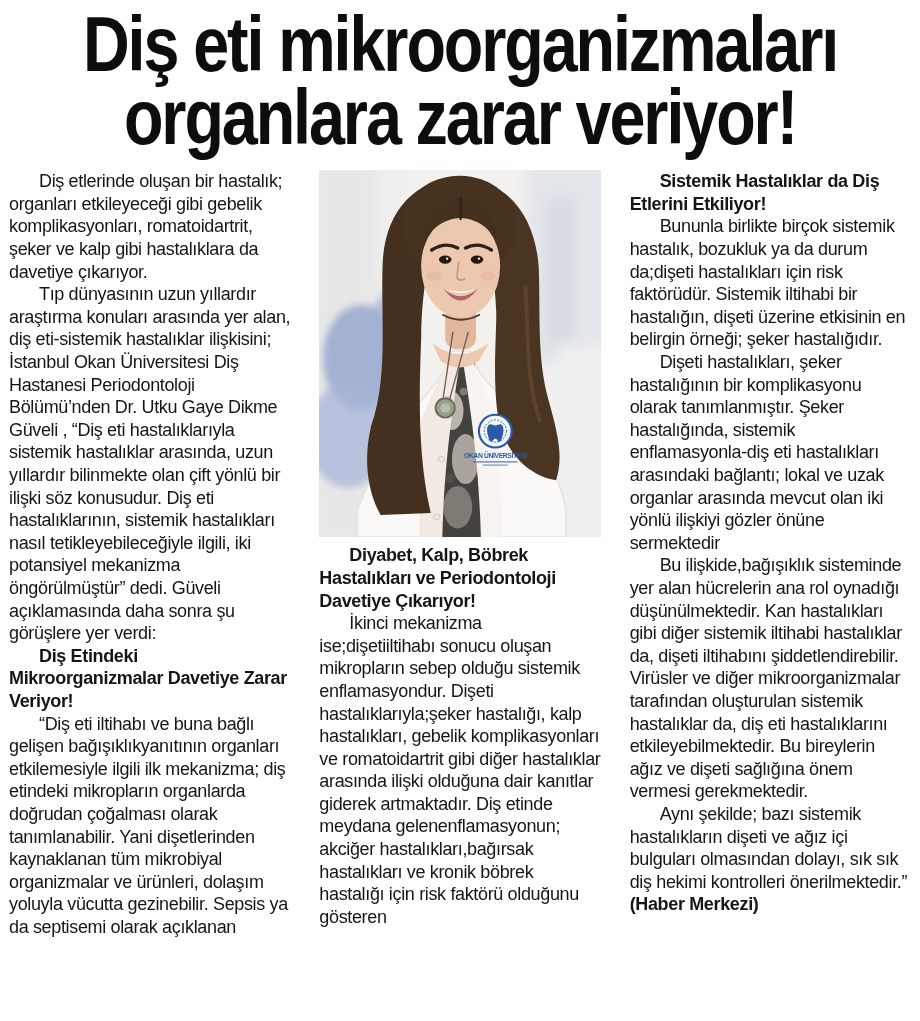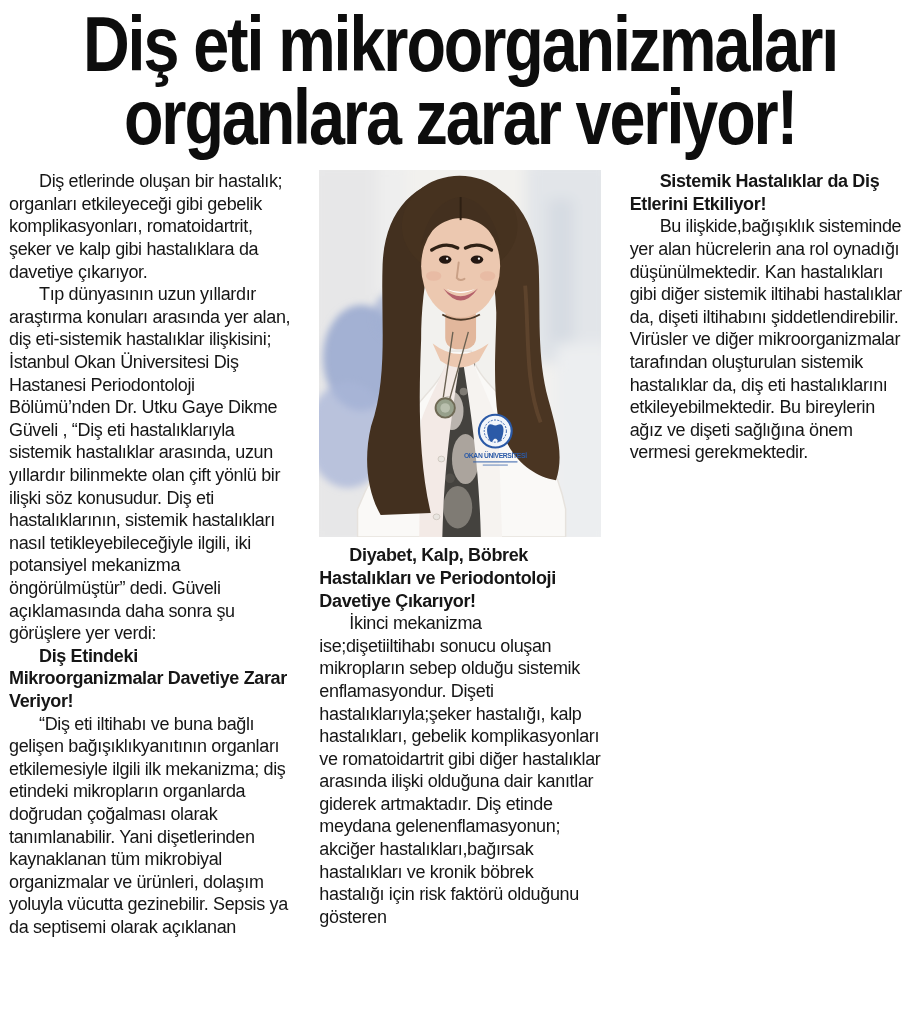--- a/index.html
+++ b/index.html
@@ -135,15 +135,18 @@
       </svg>
     </figure>
     <div class="colflow">
         <p class="heading">Diyabet, Kalp, Böbrek Hastalıkları ve Periodontoloji Davetiye Çıkarıyor!</p>
         <p>İkinci mekanizma ise;dişetiiltihabı sonucu oluşan mikropların sebep olduğu sistemik enflamasyondur. Dişeti hastalıklarıyla;şeker hastalığı, kalp hastalıkları, gebelik komplikasyonları ve romatoidartrit gibi diğer hastalıklar arasında ilişki olduğuna dair kanıtlar giderek artmaktadır. Diş etinde meydana gelenenflamasyonun; akciğer hastalıkları,bağırsak hastalıkları ve kronik böbrek hastalığı için risk faktörü olduğunu gösteren</p>
       </div>
   </div>
 
   <div class="col">
       <p class="heading">Sistemik Hastalıklar da Diş Etlerini Etkiliyor!</p>
+      <p>Bununla birlikte birçok sistemik hastalık, bozukluk ya da durum da;dişeti hastalıkları için risk faktörüdür. Sistemik iltihabi bir hastalığın, dişeti üzerine etkisinin en belirgin örneği; şeker hastalığıdır.</p>
+      <p>Dişeti hastalıkları, şeker hastalığının bir komplikasyonu olarak tanımlanmıştır. Şeker hastalığında, sistemik enflamasyonla-diş eti hastalıkları arasındaki bağlantı; lokal ve uzak organlar arasında mevcut olan iki yönlü ilişkiyi gözler önüne sermektedir</p>
       <p>Bu ilişkide,bağışıklık sisteminde yer alan hücrelerin ana rol oynadığı düşünülmektedir. Kan hastalıkları gibi diğer sistemik iltihabi hastalıklar da, dişeti iltihabını şiddetlendirebilir. Virüsler ve diğer mikroorganizmalar tarafından oluşturulan sistemik hastalıklar da, diş eti hastalıklarını etkileyebilmektedir. Bu bireylerin ağız ve dişeti sağlığına önem vermesi gerekmektedir.</p>
+      <p>Aynı şekilde; bazı sistemik hastalıkların dişeti ve ağız içi bulguları olmasından dolayı, sık sık diş hekimi kontrolleri önerilmektedir.”<b> (Haber Merkezi)</b></p>
     </div>
 </div>
 
 </body></html>

